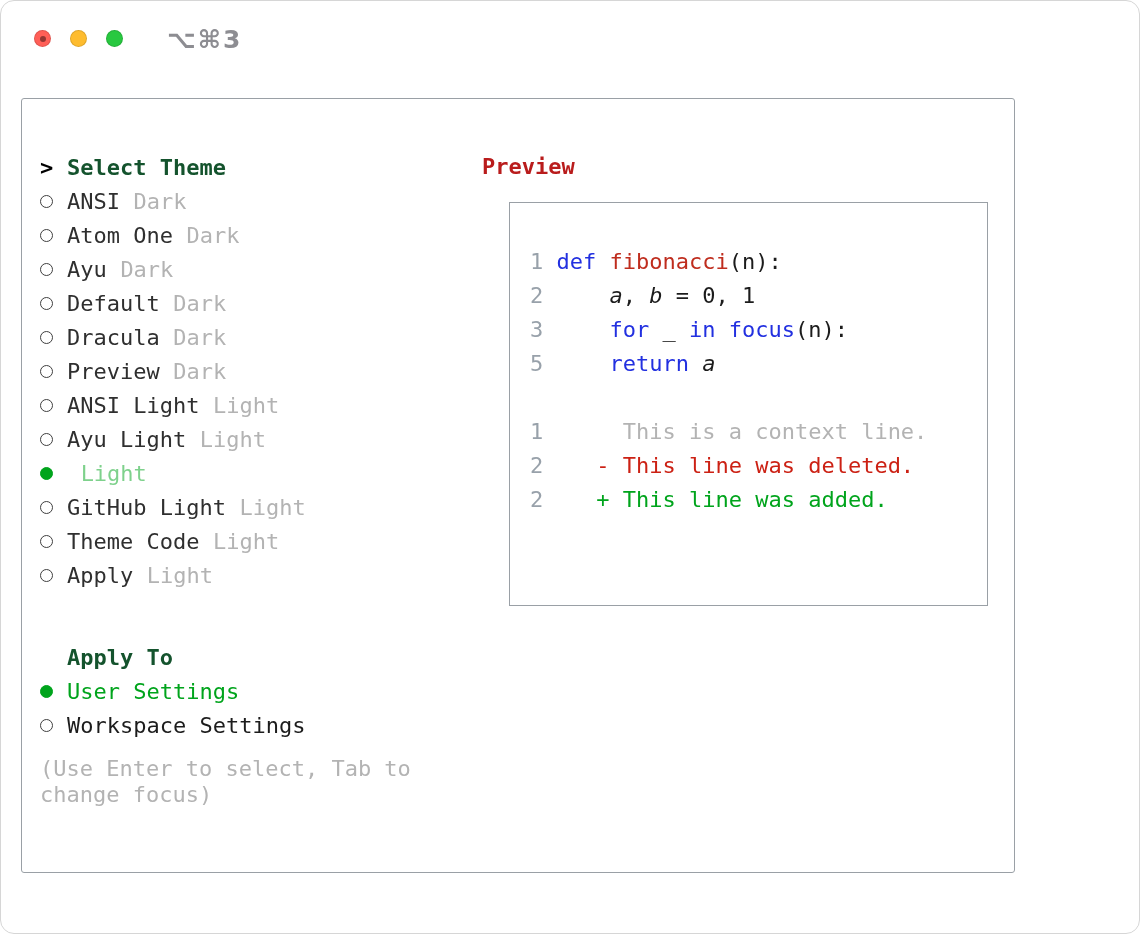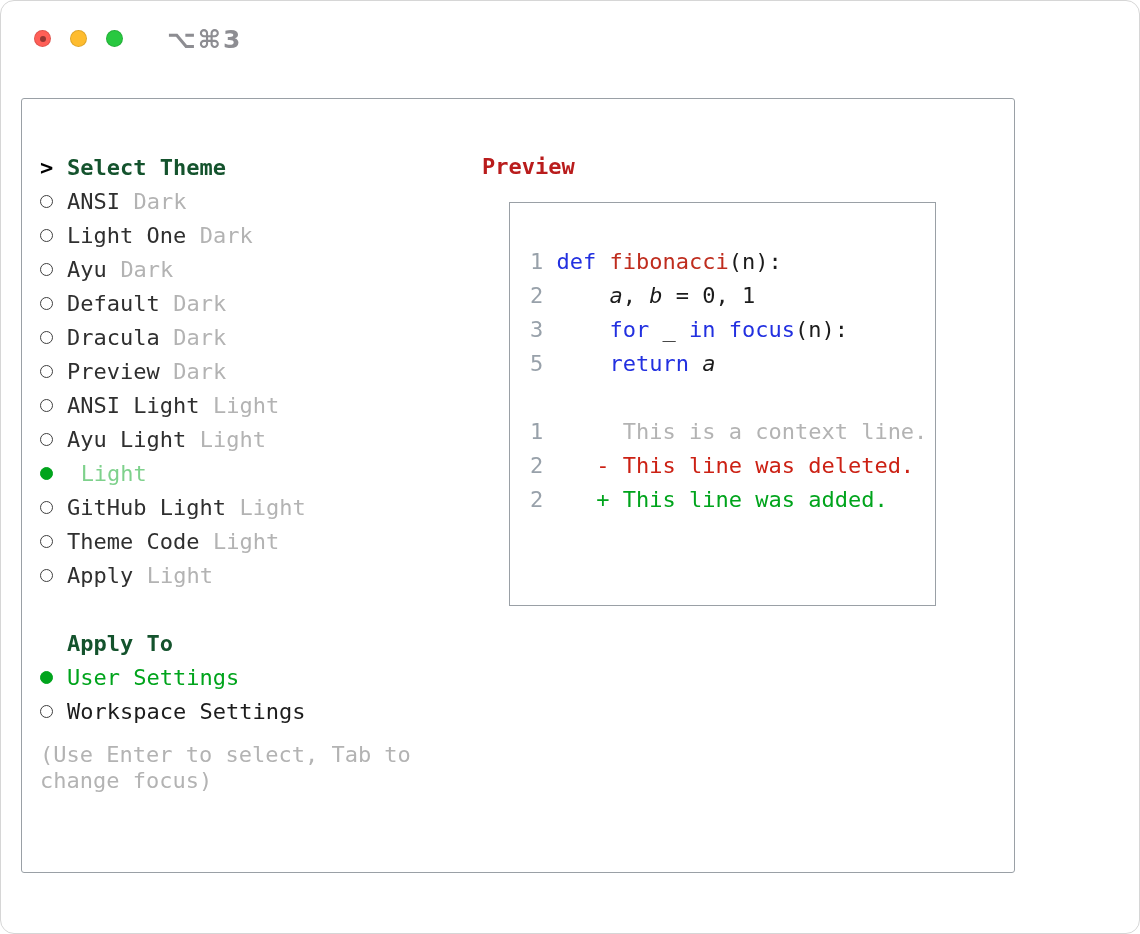--- a/index.html
+++ b/index.html
@@ -31,28 +31,28 @@
   .left-col{position:absolute;left:18px;top:51px;width:440px;font-size:22px;}
   .row{display:flex;align-items:center;height:34px;white-space:pre;}
   .marker{width:13px;height:13px;min-width:13px;border:1.5px solid #3f3f3f;border-radius:50%;margin-right:14px;display:inline-block;}
   .marker.filled{background:var(--accent-green);border-color:var(--accent-green);}
   .prefix{display:inline-block;width:13px;margin-right:14px;font-weight:bold;color:#000;}
   .hdr{font-weight:bold;color:#14532d;}
   .t-name{color:#2f2f2f;}
   .t-variant{color:var(--muted-gray);margin-left:0.62em;}
   .theme-item.selected .t-name{color:var(--accent-green);}
   .theme-item.selected .t-variant{color:var(--accent-green);opacity:0.5;}
-  .apply-section{margin-top:34px;}
+  .apply-section{margin-top:48px;}
   .indent{padding-left:27px;}
   .opt-label{color:var(--text-black);}
   .apply-option.selected .opt-label{color:var(--accent-green);}
   .hint{margin-top:14px;color:var(--muted-gray);line-height:26px;white-space:normal;}
 
   .preview-title{position:absolute;left:460px;top:51px;height:34px;line-height:34px;font-size:22px;font-weight:bold;color:#b91c1c;}
-  .preview-box{position:absolute;left:487px;top:103px;width:427px;height:404px;border:1.5px solid var(--border-gray);background:#fff;overflow:hidden;}
+  .preview-box{position:absolute;left:487px;top:103px;width:479px;height:404px;border:1.5px solid var(--border-gray);background:#fff;overflow:hidden;}
   .code{padding:42px 0 0 20px;font-size:22px;}
   .code-line{height:34px;line-height:34px;white-space:pre;}
   .tk-ln{color:var(--line-number-gray);}
   .tk-kw{color:var(--keyword-blue);}
   .tk-fn{color:var(--function-red);}
   .tk-pl{color:var(--text-black);}
   .tk-va{color:var(--text-black);font-style:italic;}
   .tk-ctx{color:var(--muted-gray);}
   .tk-del{color:var(--deleted-red);margin-top:24px;}
   .tk-add{color:var(--added-green);}
@@ -74,21 +74,21 @@
   <div class="panel">
 
     <div class="left-col">
       <div class="row">
         <span class="prefix">&gt;</span>
         <span class="hdr">Select Theme</span>
       </div>
 
       <div>
           <div class="row theme-item"><span class="marker"></span><span class="t-name">ANSI</span><span class="t-variant">Dark</span></div>
-          <div class="row theme-item"><span class="marker"></span><span class="t-name">Light One</span><span class="t-variant">Dark</span></div>
+          <div class="row theme-item"><span class="marker"></span><span class="t-name">Atom One</span><span class="t-variant">Dark</span></div>
           <div class="row theme-item"><span class="marker"></span><span class="t-name">Ayu</span><span class="t-variant">Dark</span></div>
           <div class="row theme-item"><span class="marker"></span><span class="t-name">Default</span><span class="t-variant">Dark</span></div>
           <div class="row theme-item"><span class="marker"></span><span class="t-name">Dracula</span><span class="t-variant">Dark</span></div>
           <div class="row theme-item"><span class="marker"></span><span class="t-name">Preview</span><span class="t-variant">Dark</span></div>
           <div class="row theme-item"><span class="marker"></span><span class="t-name">ANSI Light</span><span class="t-variant">Light</span></div>
           <div class="row theme-item"><span class="marker"></span><span class="t-name">Ayu Light</span><span class="t-variant">Light</span></div>
           <div class="row theme-item selected"><span class="marker filled"></span><span class="t-variant">Light</span></div>
           <div class="row theme-item"><span class="marker"></span><span class="t-name">GitHub Light</span><span class="t-variant">Light</span></div>
           <div class="row theme-item"><span class="marker"></span><span class="t-name">Theme Code</span><span class="t-variant">Light</span></div>
           <div class="row theme-item"><span class="marker"></span><span class="t-name">Apply</span><span class="t-variant">Light</span></div>

